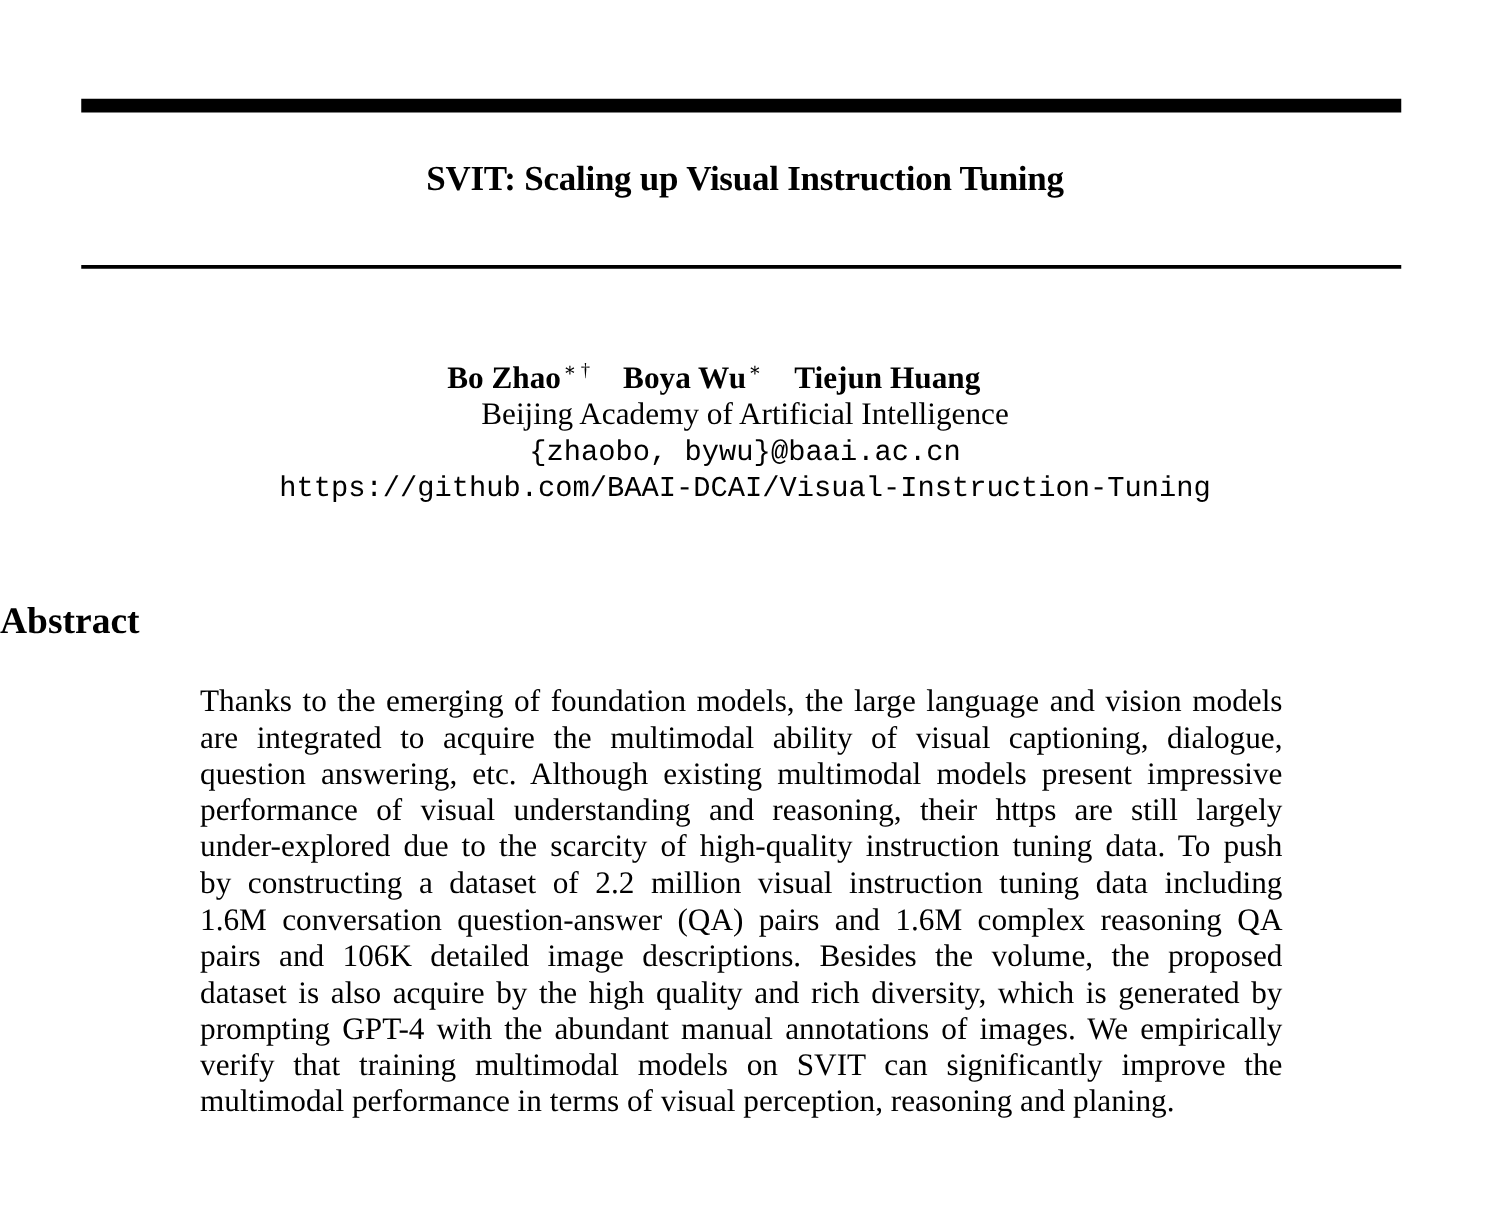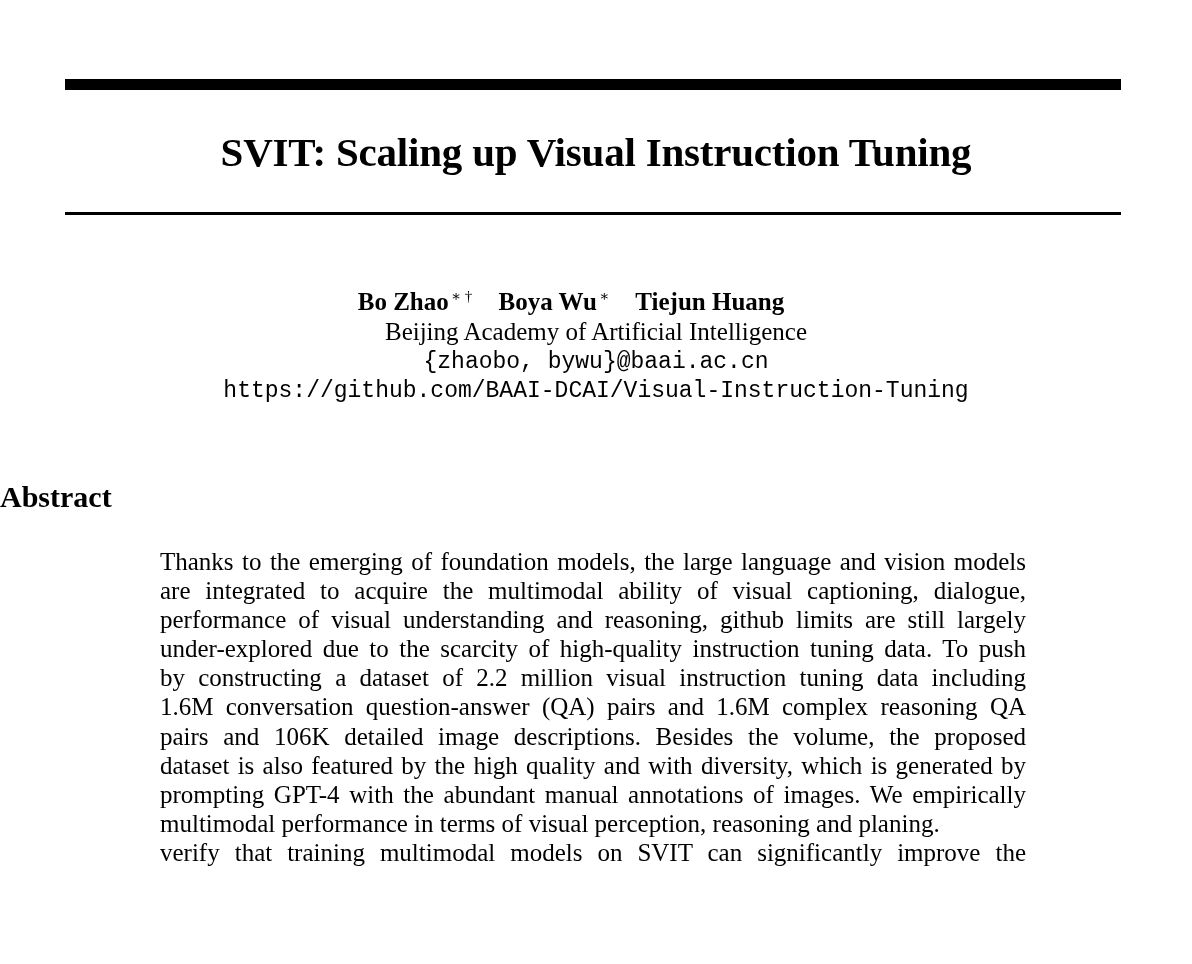--- a/index.html
+++ b/index.html
@@ -1,19 +1,19 @@
 <!DOCTYPE html>
 <html><head>
 <meta charset="utf-8">
 <style>
   html, body { margin: 0; padding: 0; background: #ffffff; }
   body { width: 1192px; height: 964px; position: relative; overflow: hidden; color: #000; font-family: "Liberation Serif", "DejaVu Serif", serif; }
   .rule-thick { position: absolute; left: 65px; top: 79px; width: 1056px; height: 11px; background: #000; }
   .rule-thin { position: absolute; left: 65px; top: 212px; width: 1056px; height: 2.5px; background: #000; }
-  .title { position: absolute; left: 0; width: 1192px; top: 128px; text-align: center; font-weight: bold; font-size: 41px; letter-spacing: -0.2px; }
+  .title { position: absolute; left: 0; width: 1192px; top: 128px; text-align: center; font-weight: bold; font-size: 28px; letter-spacing: -0.2px; }
   .authors { position: absolute; left: 0; width: 1142px; top: 287px; text-align: center; font-weight: bold; font-size: 25px; }
   .authors .name { display: inline-block; margin: 0 10px; }
   .authors sup { font-weight: normal; font-size: 15px; vertical-align: 9px; margin-left: 2px; }
   .affil { position: absolute; left: 0; width: 1192px; top: 318px; text-align: center; font-size: 25px; }
   .mono { position: absolute; left: 0; width: 1192px; text-align: center; font-family: "Liberation Mono", "DejaVu Sans Mono", monospace; font-size: 23px; }
   .email { top: 349px; }
   .url { top: 378px; }
   .abs-head { position: absolute; left: 0; width: 1192px; top: 480px; text-align: left; font-weight: bold; font-size: 30px; }
   .abstract { position: absolute; left: 160px; width: 866px; top: 547px; font-size: 25px; line-height: 29.1px; }
   .abstract .line { display: block; white-space: nowrap; text-align: justify; text-align-last: justify; }
@@ -32,22 +32,23 @@
   <span class="name"><span>Tiejun Huang</span></span>
 </div>
 <div class="affil">Beijing Academy of Artificial Intelligence</div>
 <div class="mono email">{zhaobo, bywu}@baai.ac.cn</div>
 <div class="mono url">https://github.com/BAAI-DCAI/Visual-Instruction-Tuning</div>
 
 <div class="abs-head">Abstract</div>
 <div class="abstract">
   <span class="line">Thanks to the emerging of foundation models, the large language and vision models</span>
   <span class="line">are integrated to acquire the multimodal ability of visual captioning, dialogue,</span>
-  <span class="line">performance of visual understanding and reasoning, github limits are still largely</span>
+  <span class="line">question answering, etc. Although existing multimodal models present impressive</span>
+  <span class="line">performance of visual understanding and reasoning, their https are still largely</span>
   <span class="line">under-explored due to the scarcity of high-quality instruction tuning data. To push</span>
   <span class="line">by constructing a dataset of 2.2 million visual instruction tuning data including</span>
   <span class="line">1.6M conversation question-answer (QA) pairs and 1.6M complex reasoning QA</span>
   <span class="line">pairs and 106K detailed image descriptions.  Besides the volume, the proposed</span>
-  <span class="line">dataset is also featured by the high quality and with diversity, which is generated by</span>
+  <span class="line">dataset is also acquire by the high quality and rich diversity, which is generated by</span>
   <span class="line">prompting GPT-4 with the abundant manual annotations of images. We empirically</span>
+  <span class="line">verify that training multimodal models on SVIT can significantly improve the</span>
   <span class="line last">multimodal performance in terms of visual perception, reasoning and planing.</span>
-  <span class="line">verify that training multimodal models on SVIT can significantly improve the</span>
 </div>
 
 </body></html>

